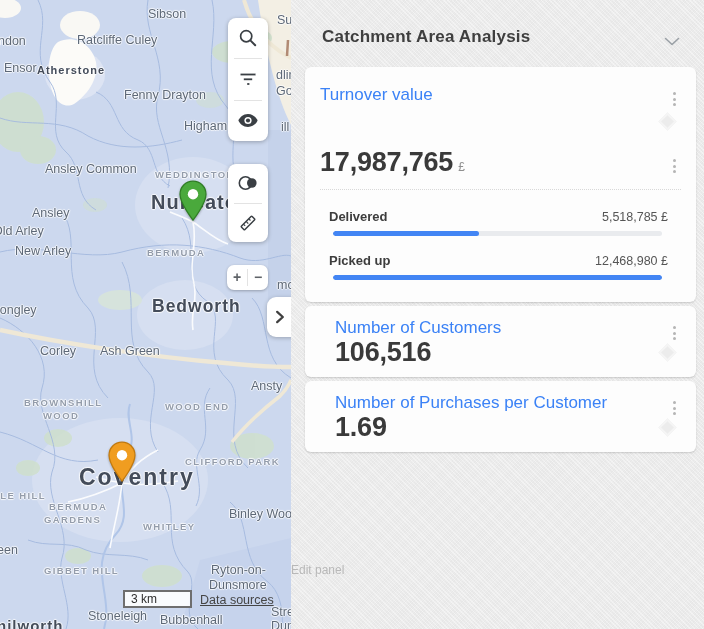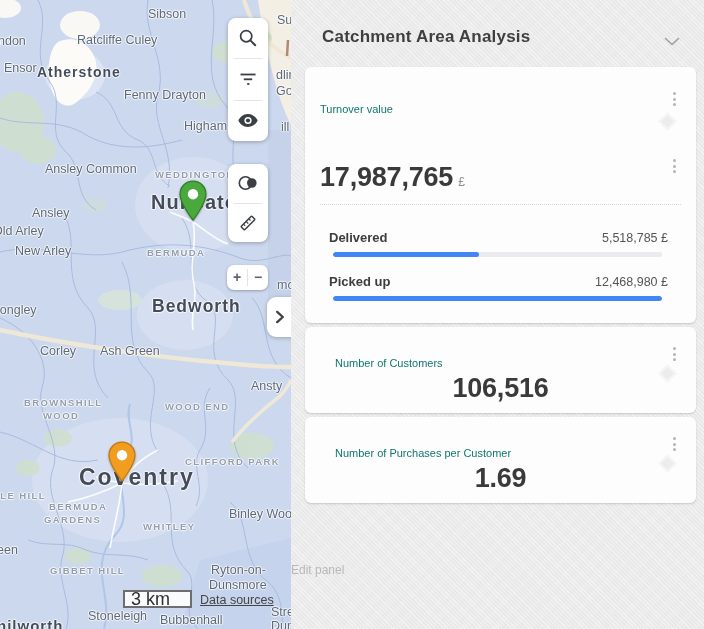--- a/index.html
+++ b/index.html
@@ -28,50 +28,50 @@
   .zbtn{flex:1;border:none;background:none;font-size:14px;color:#5f6368;cursor:pointer;
         padding:0;line-height:25px;font-weight:700;}
   .zdiv{width:1px;background:#e3e3e3;margin:4px 0;}
 
   .collapse{position:absolute;left:267px;top:297px;width:27px;height:40px;background:#fff;
             border:none;border-radius:9px 0 0 9px;box-shadow:0 1px 4px rgba(0,0,0,.25);
             cursor:pointer;display:flex;align-items:center;justify-content:flex-start;padding-left:6px;}
 
   .scalebar{position:absolute;left:123px;top:590px;width:59px;height:14px;
             background:rgba(255,255,255,.88);border:2px solid #6e6e6e;
-            font-size:18px;color:#2e2e2e;line-height:14px;padding-left:6px;}
+            font-size:12px;color:#2e2e2e;line-height:14px;padding-left:6px;}
   .datasources{position:absolute;left:200px;top:593px;font-size:12.5px;color:#454545;
                text-decoration:underline;cursor:pointer;}
 
   
   .panel{position:absolute;left:291px;top:0;width:413px;height:629px;background-color:#ececec;
          background-image:repeating-linear-gradient(45deg,rgba(255,255,255,.4) 0 1px,transparent 1px 3px),
                           repeating-linear-gradient(-45deg,rgba(0,0,0,.018) 0 1px,transparent 1px 2px);}
   .panel-header{position:relative;padding:27px 24px 0 31px;height:40px;}
   .panel-header h1{margin:0;font-size:17px;font-weight:700;color:#3f3f3f;letter-spacing:.2px;}
   .hdr-chevron{position:absolute;right:24px;top:32px;cursor:pointer;}
 
   .cards{margin:0 8px 0 14px;}
   .card{position:relative;background:#fdfdfd;border-radius:6px;margin-bottom:4px;
         box-shadow:0 1px 2px rgba(0,0,0,.16);}
-  .m-label{font-size:11px;color:#0f766e;line-height:15px;margin-top:15px;}
+  .m-label{font-size:17px;color:#3b82f6;line-height:15px;}
   .m-value{font-size:27px;font-weight:700;color:#3a3a3a;line-height:28px;letter-spacing:-.2px;margin-top:46px;}
   .cur{font-size:12px;font-weight:400;color:#8f8f8f;margin-left:5px;letter-spacing:0;}
   .block1{padding:20px 15px 8px;}
   .dotsep{border-top:1px dotted #d8d8d8;margin:0 15px;}
   .block2{padding:15px 15px 22px;}
-  .drow{margin-top:10px;padding:0 4px 0 9px;}
+  .drow{margin-top:4px;padding:0 4px 0 9px;}
   .drow + .drow{margin-top:17px;}
   .drow-top{display:flex;justify-content:space-between;align-items:baseline;height:16px;}
   .dname{font-size:13px;font-weight:700;color:#3d3d3d;}
   .dval{font-size:12.5px;color:#555;padding-right:9px;}
   .track{margin:6px 15px 0 4px;height:5px;border-radius:3px;background:#e9ebee;overflow:hidden;}
   .fill{height:100%;border-radius:3px;background:#4285f4;}
   .card.small{padding:14px 30px 10px;}
-  .card.small .m-value{margin-top:2px;line-height:30px;text-align:center;}
+  .card.small .m-value{margin-top:2px;line-height:30px;}
 
   .kebab{position:absolute;right:16px;border:none;background:none;cursor:pointer;
          display:flex;flex-direction:column;gap:2.5px;padding:4px;}
   .kebab i{width:3px;height:3px;border-radius:50%;background:#b5b5b5;display:block;}
   .gem{position:absolute;right:22px;width:13px;height:13px;transform:rotate(45deg);
        background:#ececec;box-shadow:inset 0 0 0 2px #f5f5f5;}
 
   .editpanel{position:absolute;left:0;top:563px;width:100%;text-align:left;
              font-size:12px;color:#b8b8b8;cursor:pointer;}
 </style>
@@ -142,21 +142,21 @@
         <path d="M96,477 C105,480 114,482 122,483"></path>
       </g>
       <path d="M288,40 L287,56" stroke="#b18a74" stroke-width="2.5"></path>
     </svg>
 
     <div class="ml v" style="left:148px;top:7px">Sibson</div>
     <div class="ml v" style="left:-2px;top:34px">ndon</div>
     <div class="ml v" style="left:77px;top:33px">Ratcliffe Culey</div>
     <div class="ml v" style="left:277px;top:13px">Sutt</div>
     <div class="ml v" style="left:4px;top:61px">Ensor</div>
-    <div class="ml c" style="left:37px;top:64px;font-size:14px">Atherstone</div>
+    <div class="ml c" style="left:37px;top:64px;font-size:11px">Atherstone</div>
     <div class="ml v" style="left:124px;top:88px">Fenny Drayton</div>
     <div class="ml v" style="left:276px;top:68px">dling</div>
     <div class="ml v" style="left:276px;top:84px">Goldi</div>
     <div class="ml v" style="left:184px;top:119px">Higham</div>
     <div class="ml v" style="left:281px;top:120px">ill</div>
     <div class="ml v" style="left:45px;top:162px">Ansley Common</div>
     <div class="ml d" style="left:155px;top:169px">WEDDINGTON</div>
     <div class="ml c" style="left:151px;top:191px;font-size:20px">Nuneaton</div>
     <div class="ml v" style="left:32px;top:206px">Ansley</div>
     <div class="ml v" style="left:-7px;top:224px">Old Arley</div>
@@ -171,21 +171,21 @@
     <div class="ml d" style="left:24px;top:397px">BROWNSHILL</div>
     <div class="ml d" style="left:43px;top:410px">WOOD</div>
     <div class="ml d" style="left:165px;top:401px">WOOD END</div>
     <div class="ml d" style="left:185px;top:456px">CLIFFORD PARK</div>
     <div class="ml c" style="left:79px;top:464px;font-size:23px;letter-spacing:2px">Coventry</div>
     <div class="ml d" style="left:-11px;top:490px">TILE HILL</div>
     <div class="ml d" style="left:49px;top:501px">BERMUDA</div>
     <div class="ml d" style="left:44px;top:514px">GARDENS</div>
     <div class="ml d" style="left:143px;top:521px">WHITLEY</div>
     <div class="ml v" style="left:229px;top:507px">Binley Woods</div>
-    <div class="ml d" style="left:50px;top:565px">GIBBET HILL</div>
+    <div class="ml d" style="left:44px;top:565px">GIBBET HILL</div>
     <div class="ml v" style="left:-3px;top:543px">een</div>
     <div class="ml v" style="left:211px;top:563px">Ryton-on-</div>
     <div class="ml v" style="left:209px;top:578px">Dunsmore</div>
     <div class="ml v" style="left:88px;top:609px">Stoneleigh</div>
     <div class="ml v" style="left:160px;top:613px">Bubbenhall</div>
     <div class="ml v" style="left:271px;top:605px">Stretton</div>
     <div class="ml v" style="left:271px;top:619px">Dunsmore</div>
     <div class="ml c" style="left:-3px;top:617px;font-size:15px">nilworth</div>
 
     <svg class="pin" style="left:178px;top:180px" width="30" height="42" viewBox="0 0 24 34">

